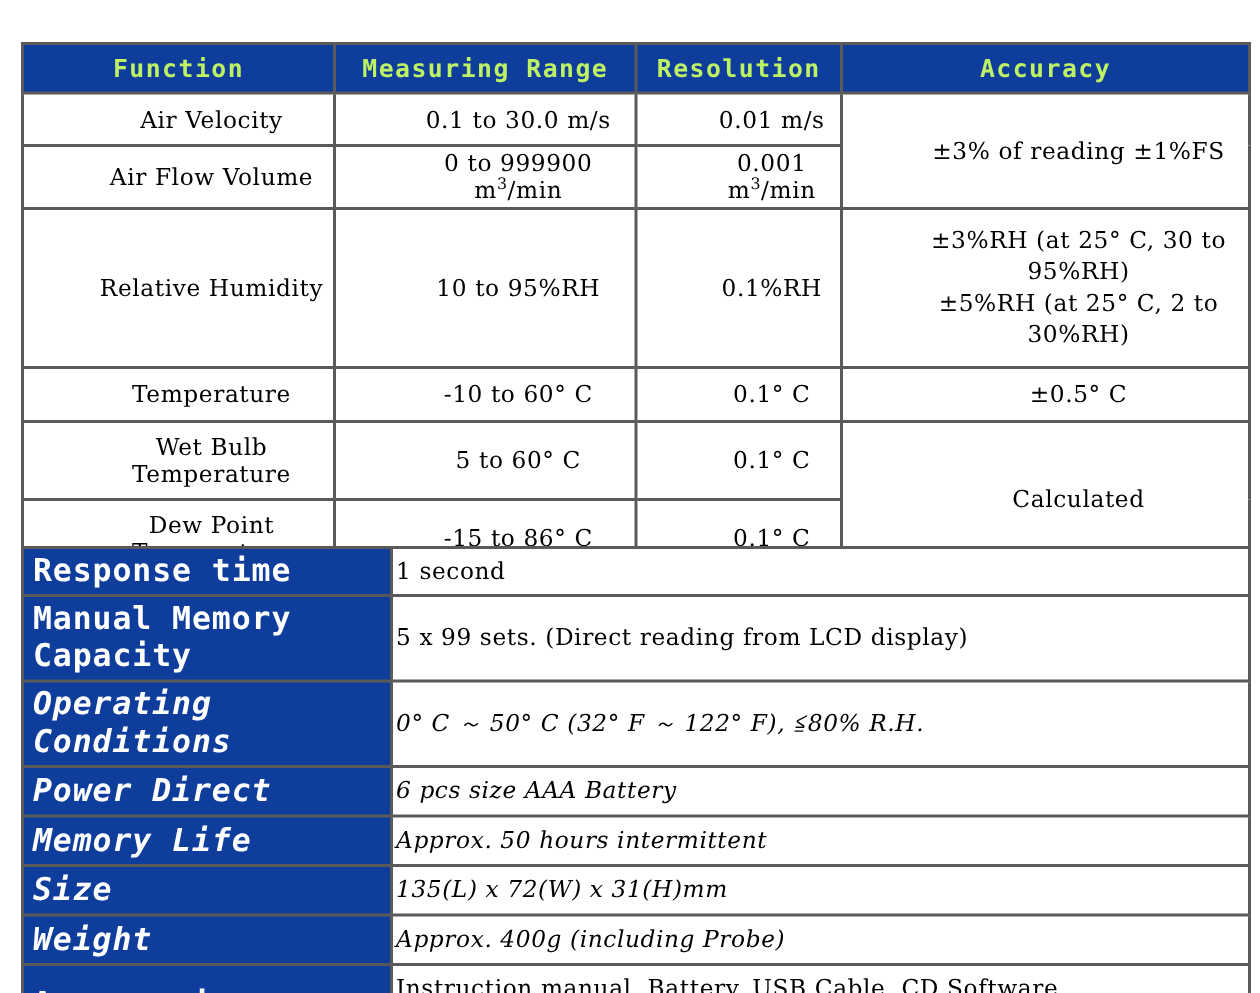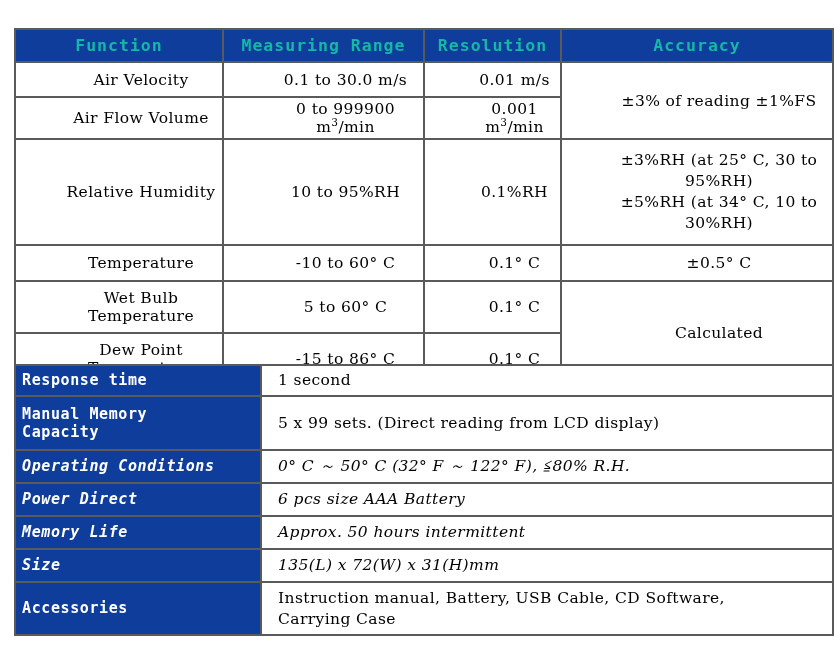--- a/index.html
+++ b/index.html
@@ -39,21 +39,21 @@
   
   #measurement-table {
     position: absolute;
     left: 14px;
     top: 28px;
     width: 818px;
   }
   #measurement-table th {
     background: #0b3d91;
     background: #0e3d9c;
-    color: #14b8a6;
+    color: #bef264;
     font-family: "DejaVu Sans Mono", "Liberation Mono", monospace;
     font-weight: bold;
     font-size: 16.5px;
     text-align: center;
     height: 27px;
     letter-spacing: 1px;
     border-color: #5a5a5a;
   }
   #measurement-table td {
     text-align: center;
@@ -81,30 +81,30 @@
     position: absolute;
     left: 14px;
     top: 364px;
     width: 818px;
   }
   #general-table td.lbl {
     background: #0e3d9c;
     color: #ffffff;
     font-family: "DejaVu Sans Mono", "Liberation Mono", monospace;
     font-weight: bold;
-    font-size: 15px;
+    font-size: 21px;
     text-align: left;
     padding-left: 6px;
     letter-spacing: 0.6px;
     line-height: 1.22;
   }
   #general-table td.val {
     text-align: left;
     font-size: 15.5px;
-    padding-left: 16px;
+    padding-left: 2px;
     line-height: 1.3;
     font-family: "DejaVu Serif", "Liberation Serif", serif;
   }
   #general-table tr.h-1 td { height: 25px; }
   #general-table tr.h-2 td { height: 48px; }
   #general-table tr.h-3 td { height: 27px; font-style: italic; }
   #general-table tr.h-4 td { height: 47px; }
 </style>
 </head>
 <body>
@@ -139,21 +139,21 @@
         <td class="r-airflow"><span>0.001 m</span><sup class="exp">3</sup><span>/min</span></td>
       </tr>
       <tr>
         <td class="tall-hum">Relative Humidity</td>
         <td class="tall-hum">10 to 95%RH</td>
         <td class="tall-hum">0.1%RH</td>
         <td class="tall-hum">
           <div class="acc-block">
             <div>±3%RH (at 25° C, 30 to</div>
             <div>95%RH)</div>
-            <div>±5%RH (at 34° C, 10 to</div>
+            <div>±5%RH (at 25° C, 2 to</div>
             <div>30%RH)</div>
           </div>
         </td>
       </tr>
       <tr>
         <td class="r-temp">Temperature</td>
         <td class="r-temp">-10 to 60° C</td>
         <td class="r-temp">0.1° C</td>
         <td class="r-temp">±0.5° C</td>
       </tr>
@@ -203,20 +203,24 @@
         <td class="val">6 pcs size AAA Battery</td>
       </tr>
       <tr class="h-3">
         <td class="lbl">Memory Life</td>
         <td class="val">Approx. 50 hours intermittent</td>
       </tr>
       <tr class="h-3">
         <td class="lbl">Size</td>
         <td class="val">135(L) x 72(W) x 31(H)mm</td>
       </tr>
+      <tr class="h-3">
+        <td class="lbl">Weight</td>
+        <td class="val">Approx. 400g (including Probe)</td>
+      </tr>
       <tr class="h-4">
         <td class="lbl">Accessories</td>
         <td class="val">
           <div>Instruction manual, Battery, USB Cable, CD Software,</div>
           <div>Carrying Case</div>
         </td>
       </tr>
     </tbody>
   </table>
 

